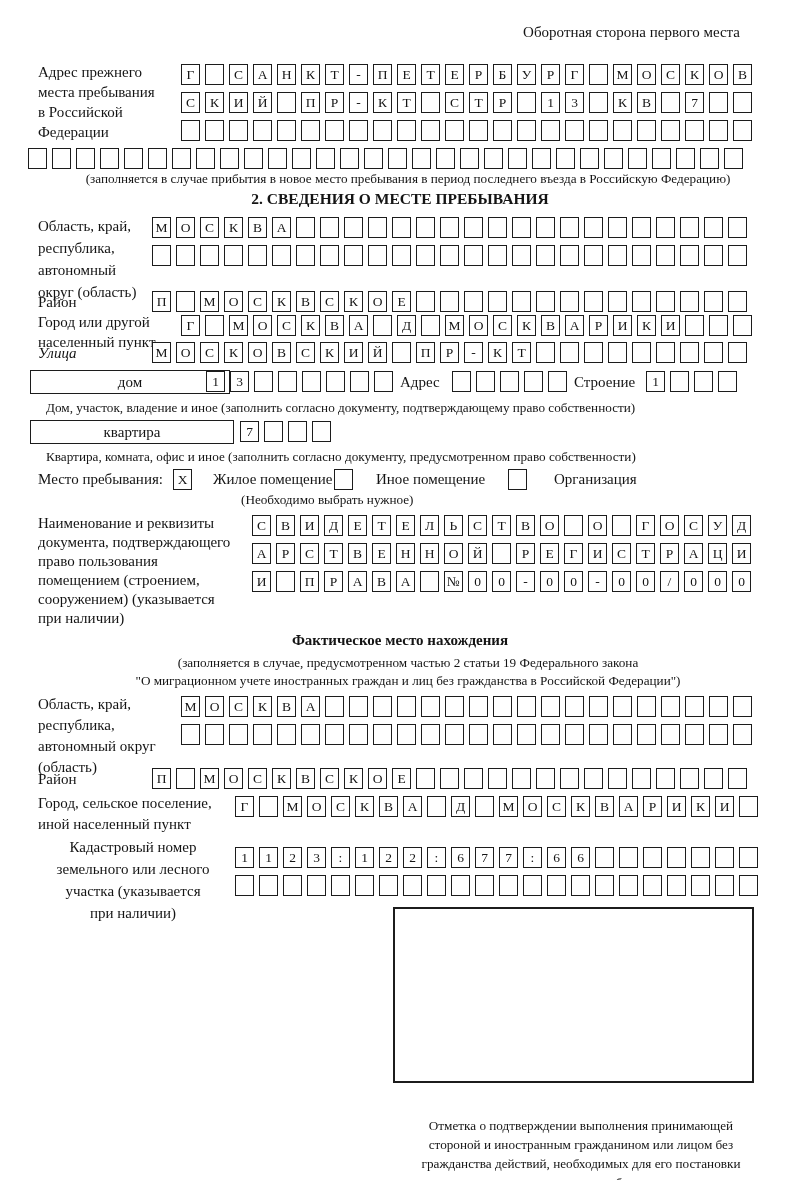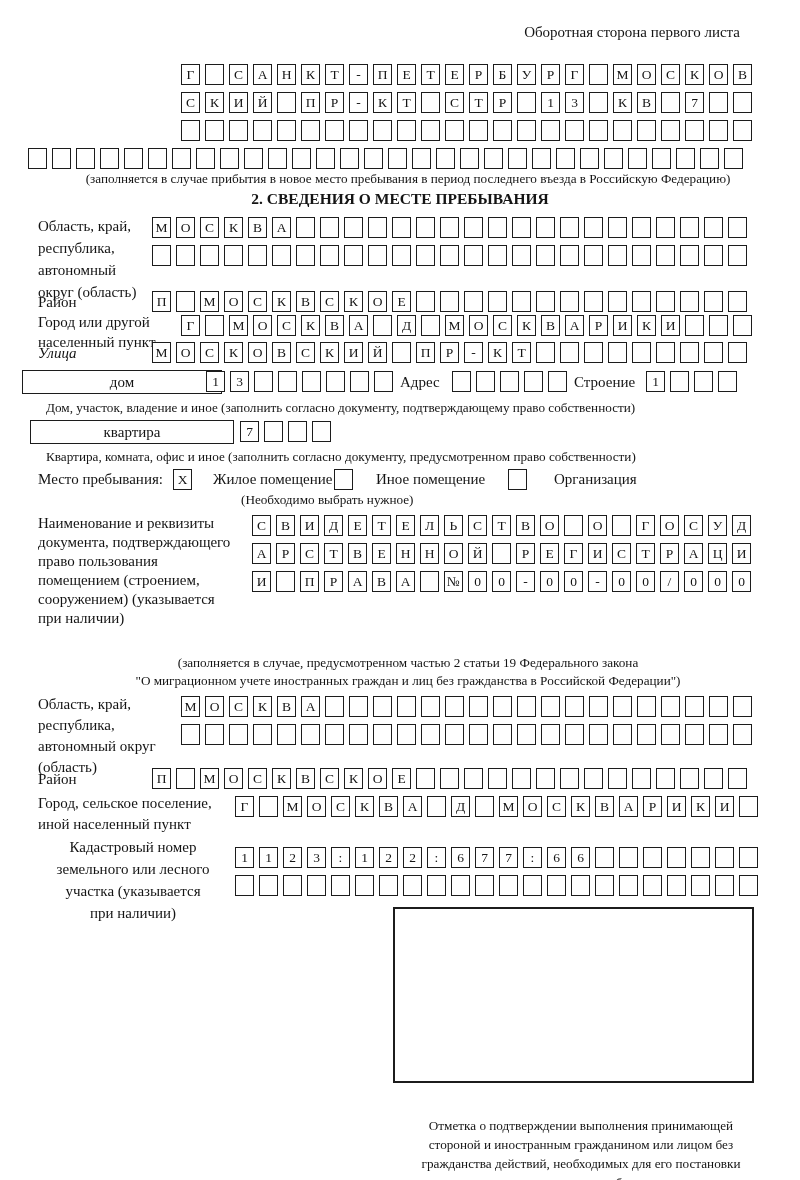--- a/index.html
+++ b/index.html
@@ -25,22 +25,26 @@
   }
   .inline-label { font-size:15px; line-height:22px; }
   .stamp-box { box-sizing:border-box; border:2px solid #1c1c1c; background:#fff; }
   .pre { white-space:pre-line; }
 </style>
 </head>
 <body>
 
 <div class="page">
 
-  <div class="abs" style="top:24px; right:60px; font-size:15px;">Оборотная сторона первого листа</div>
-
+  <div class="abs" style="top:24px; right:60px; font-size:15px;">Оборотная сторона первого места</div>
+
+  <div class="abs label" style="left:38px; top:62px; width:155px;">Адрес прежнего
+места пребывания
+в Российской
+Федерации</div>
   <div class="boxrow" style="left:181px; top:64px;">
       <span class="cell">Г</span>
       <span class="cell"></span>
       <span class="cell">С</span>
       <span class="cell">А</span>
       <span class="cell">Н</span>
       <span class="cell">К</span>
       <span class="cell">Т</span>
       <span class="cell">-</span>
       <span class="cell">П</span>
@@ -287,21 +291,21 @@
       <span class="cell"></span>
       <span class="cell"></span>
       <span class="cell"></span>
       <span class="cell"></span>
       <span class="cell"></span>
       <span class="cell"></span>
       <span class="cell"></span>
       <span class="cell"></span>
     </div>
 
-  <div class="abs wide-box" style="left:22px; top:370px; width:200px;">дом</div>
+  <div class="abs wide-box" style="left:30px; top:370px; width:200px;">дом</div>
   <div class="boxrow" style="left:206px; top:371px;">
       <span class="cell">1</span>
       <span class="cell">3</span>
       <span class="cell"></span>
       <span class="cell"></span>
       <span class="cell"></span>
       <span class="cell"></span>
       <span class="cell"></span>
       <span class="cell"></span>
     </div>
@@ -409,20 +413,21 @@
       <span class="cell">0</span>
       <span class="cell">-</span>
       <span class="cell">0</span>
       <span class="cell">0</span>
       <span class="cell">/</span>
       <span class="cell">0</span>
       <span class="cell">0</span>
       <span class="cell">0</span>
     </div>
 
+  <div class="abs bold center" style="left:0; top:632px; width:800px; font-size:15px;">Фактическое место нахождения</div>
   <div class="abs note center" style="left:0; top:655px; width:800px;">(заполняется в случае, предусмотренном частью 2 статьи 19 Федерального закона</div>
   <div class="abs note center" style="left:0; top:673px; width:800px;">"О миграционном учете иностранных граждан и лиц без гражданства в Российской Федерации")</div>
 
   <div class="abs label" style="left:38px; top:694px; width:165px; line-height:21px;">Область, край,
 республика,
 автономный округ
 (область)</div>
   <div class="boxrow" style="left:181px; top:696px;">
       <span class="cell">М</span>
       <span class="cell">О</span>

